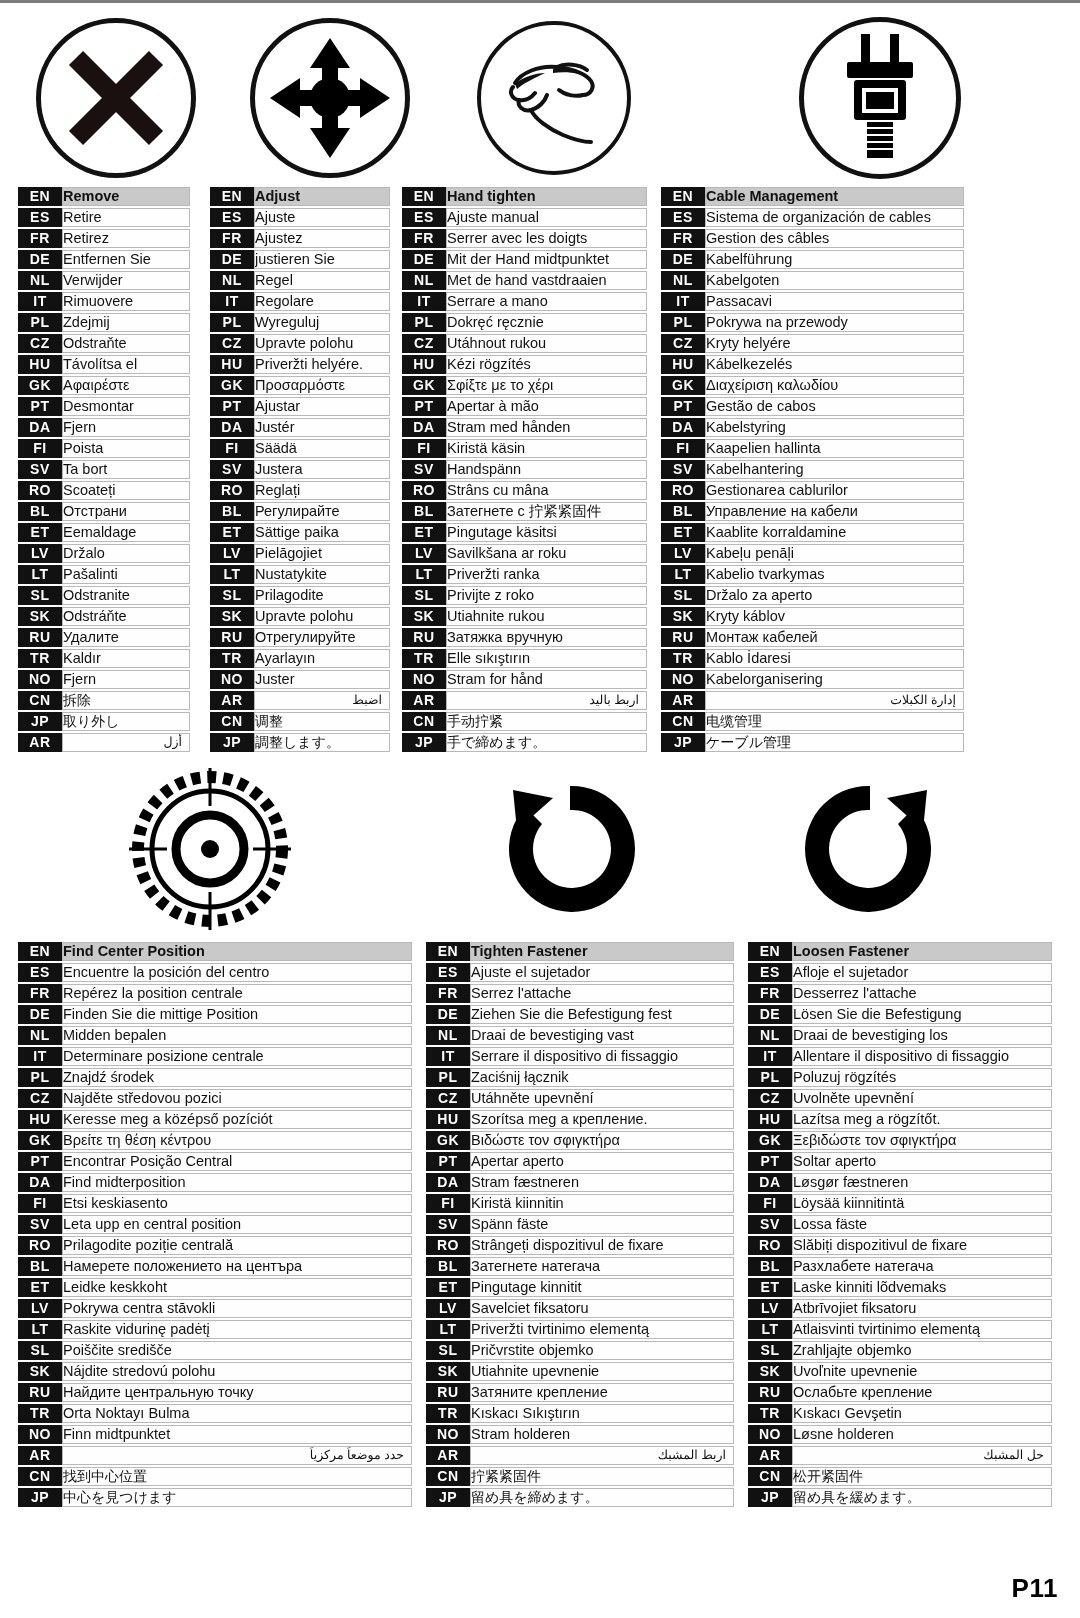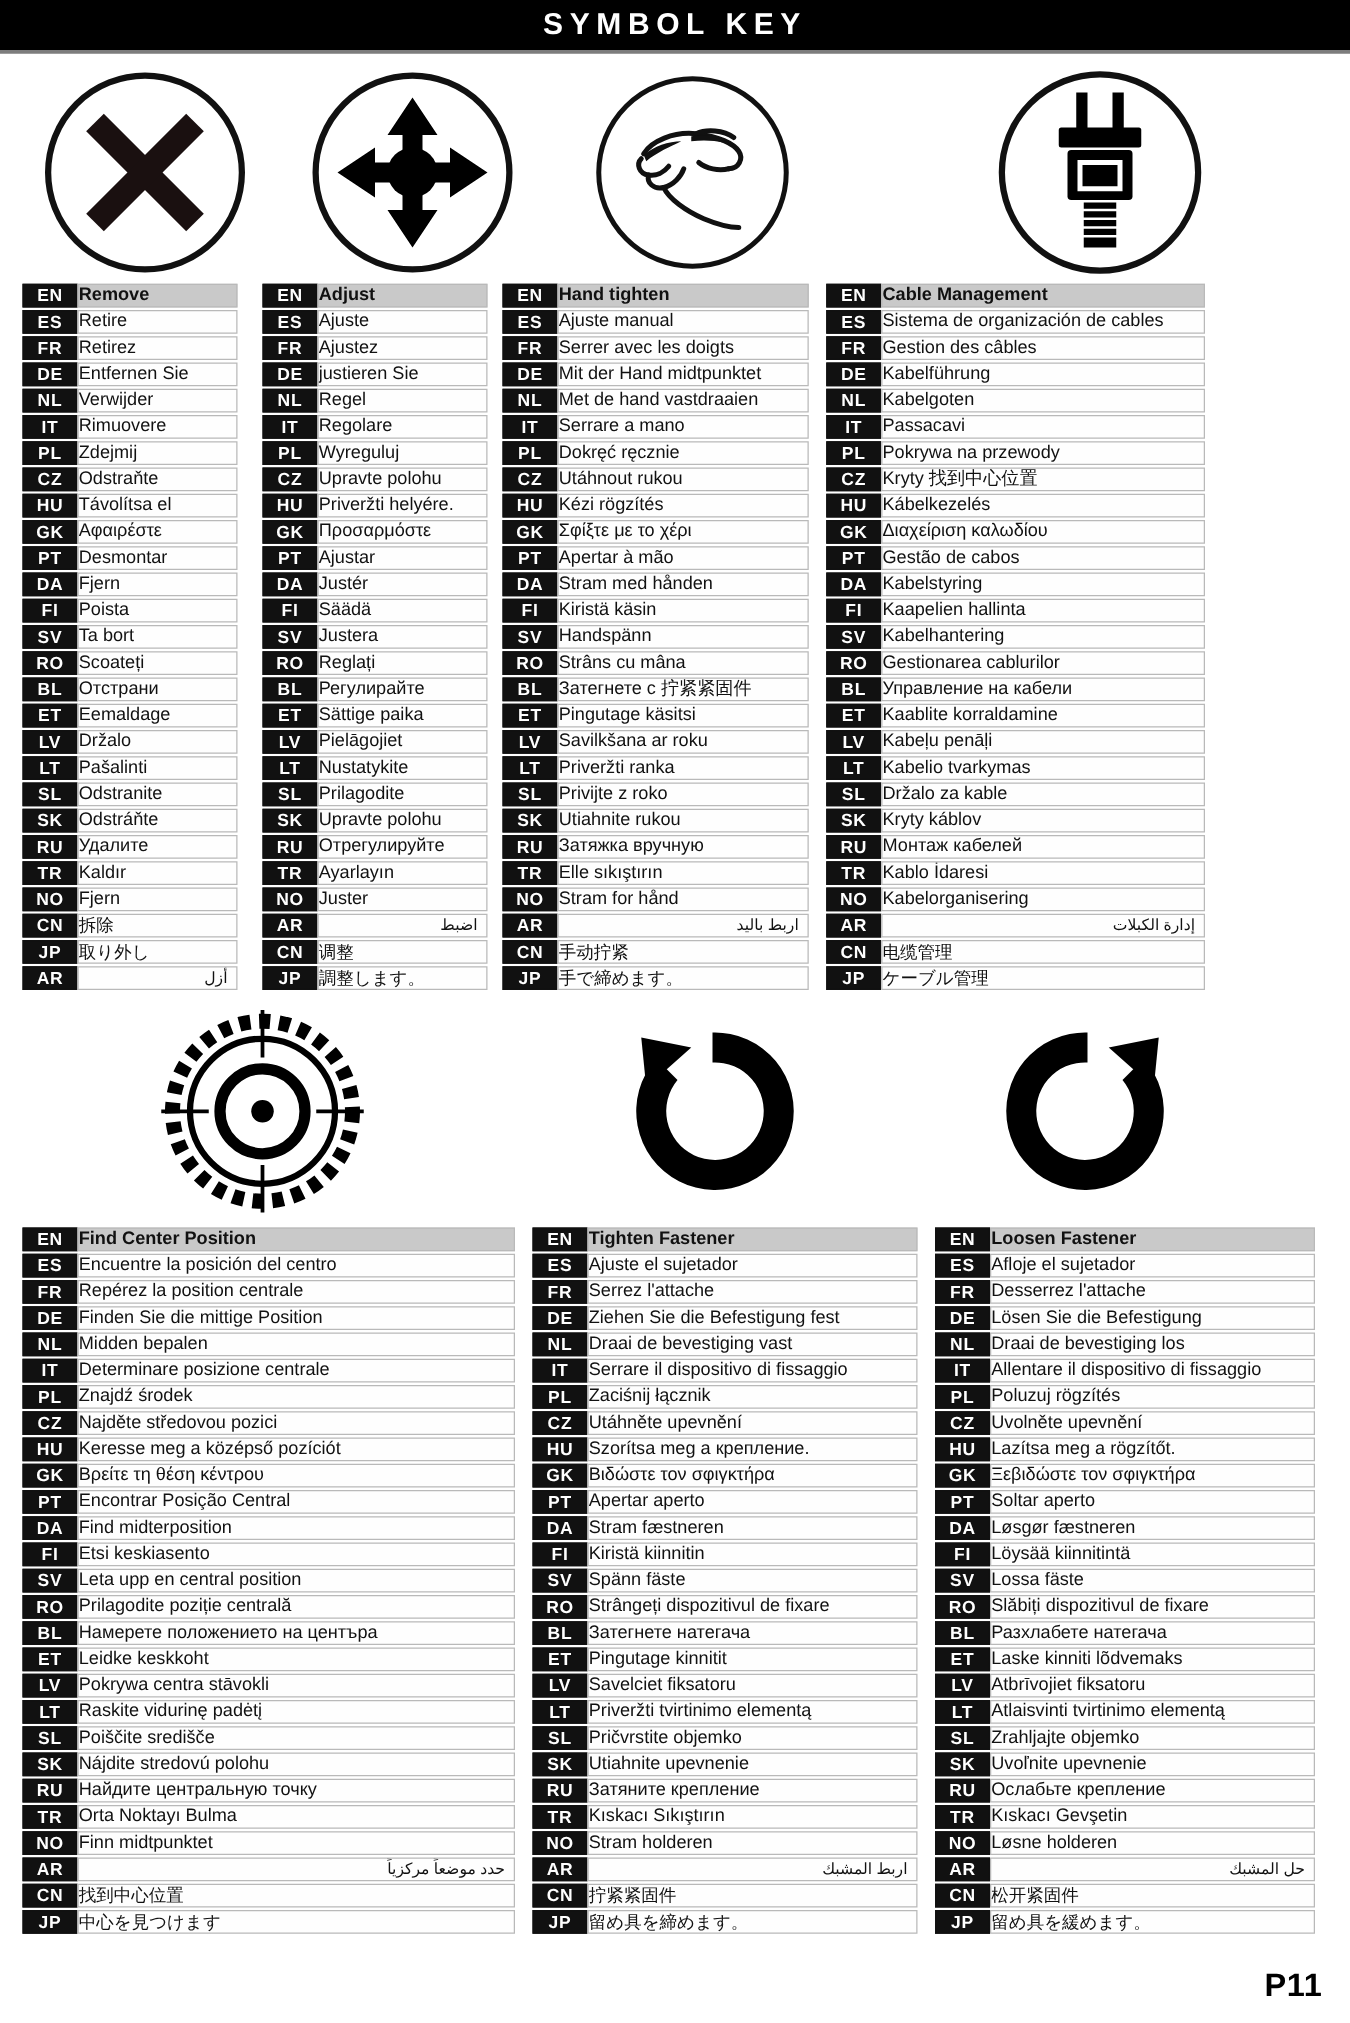--- a/index.html
+++ b/index.html
@@ -51,23 +51,20 @@
   .footer{
     position:absolute;right:22px;bottom:14px;
     font-size:26px;font-weight:bold;letter-spacing:.02em;
   }
 </style>
 </head>
 <body>
 
 <div class="page">
 
-  <div class="header">
-    <span>SYMBOL KEY</span>
-  </div>
   <div class="header-rule"></div>
 
   <div class="icon-row icon-row-top">
 
     <div class="icon-cell" style="width:232px;">
       <div class="circ" style="width:150px;height:150px;border-width:5px;">
         <svg width="110" height="110" viewBox="0 0 110 110" aria-hidden="true">
           <g stroke="#1a1010" stroke-width="20" stroke-linecap="butt">
             <line x1="15" y1="15" x2="95" y2="95"></line>
             <line x1="95" y1="15" x2="15" y2="95"></line>
@@ -500,21 +497,21 @@
             <tr>
               <td class="code" style="width: 42px;">IT</td>
               <td class="val">Passacavi</td>
             </tr>
             <tr>
               <td class="code" style="width: 42px;">PL</td>
               <td class="val">Pokrywa na przewody</td>
             </tr>
             <tr>
               <td class="code" style="width: 42px;">CZ</td>
-              <td class="val">Kryty 找到中心位置</td>
+              <td class="val">Kryty helyére</td>
             </tr>
             <tr>
               <td class="code" style="width: 42px;">HU</td>
               <td class="val">Kábelkezelés</td>
             </tr>
             <tr>
               <td class="code" style="width: 42px;">GK</td>
               <td class="val">Διαχείριση καλωδίου</td>
             </tr>
             <tr>
@@ -548,21 +545,21 @@
             <tr>
               <td class="code" style="width: 42px;">LV</td>
               <td class="val">Kabeļu penāļi</td>
             </tr>
             <tr>
               <td class="code" style="width: 42px;">LT</td>
               <td class="val">Kabelio tvarkymas</td>
             </tr>
             <tr>
               <td class="code" style="width: 42px;">SL</td>
-              <td class="val">Držalo za kable</td>
+              <td class="val">Držalo za aperto</td>
             </tr>
             <tr>
               <td class="code" style="width: 42px;">SK</td>
               <td class="val">Kryty káblov</td>
             </tr>
             <tr>
               <td class="code" style="width: 42px;">RU</td>
               <td class="val">Монтаж кабелей</td>
             </tr>
             <tr>

